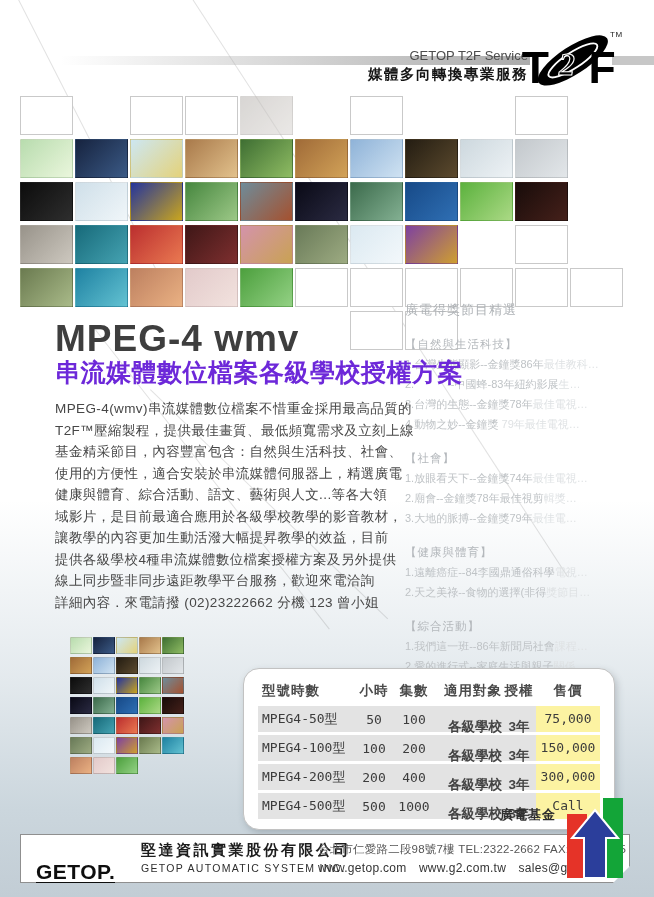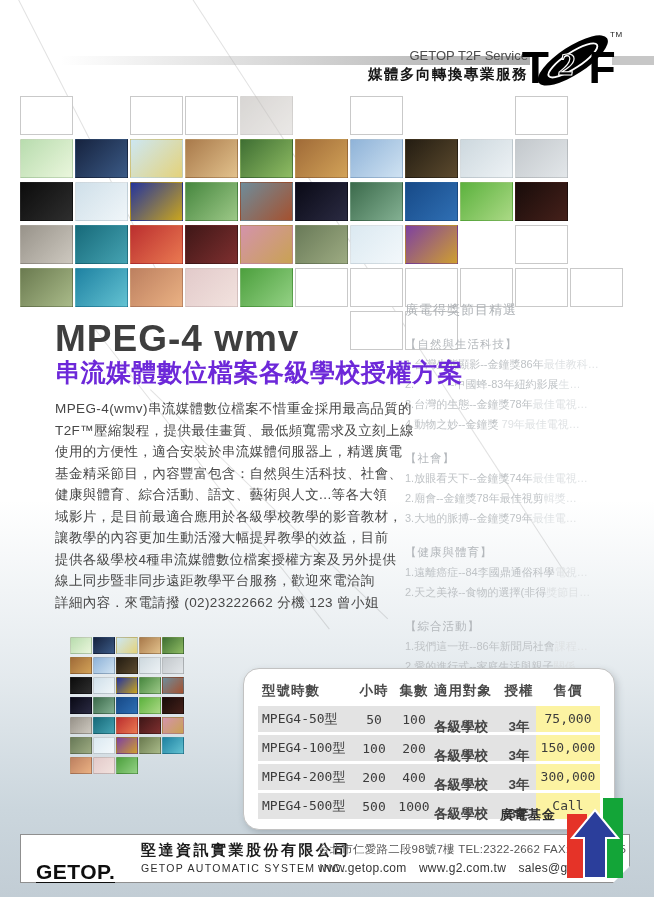--- a/index.html
+++ b/index.html
@@ -49,21 +49,21 @@
   
   .panel{position:absolute;left:243px;top:668px;width:370px;height:160px;background:#fff;
     border:1px solid #c2c2c2;border-radius:16px;box-shadow:2px 3px 7px rgba(60,70,80,.25), inset 0 0 0 2px #fff;z-index:4;}
   .ptable{position:absolute;left:14px;top:10px;width:342px;}
   .trow{display:flex;height:26px;margin-bottom:3px;background:#e3e3e3;align-items:center;}
   .trow.thead{background:transparent;height:24px;}
   .tc{overflow:hidden;white-space:nowrap;}
   .tc.c0{width:92px;padding-left:4px;}
   .tc.c1{width:40px;text-align:center;}
   .tc.c2{width:40px;text-align:center;}
-  .tc.c3{width:68px;text-align:left;}
+  .tc.c3{width:68px;text-align:right;}
   .tc.c4{width:34px;text-align:center;}
   .tc.c5{width:64px;text-align:center;}
   .thead .tc{font-size:13.5px;font-weight:bold;color:#4a4a4a;letter-spacing:1px;}
   .trow:not(.thead) .tc{font-size:13.5px;color:#3c3c3c;}
   .trow:not(.thead) .tc.c0,.trow:not(.thead) .tc.c1,.trow:not(.thead) .tc.c2,.trow:not(.thead) .tc.c5{font-family:"DejaVu Sans Mono","Liberation Mono",monospace;font-size:13px;}
   .trow:not(.thead) .tc.c3,.trow:not(.thead) .tc.c4{font-weight:bold;color:#444;margin-top:16px;}
   .trow:not(.thead) .tc.c5{background:#fcf3a2;height:26px;line-height:26px;}
 
   
   .fund-label{position:absolute;left:500px;top:806px;font-size:13px;font-weight:bold;color:#2e2e2e;letter-spacing:1px;z-index:5;}
@@ -157,22 +157,22 @@
       <div class="cell box" style="left: 350px; top: 311px;"></div>
       <div class="cell box" style="left: 405px; top: 311px;"></div>
     </div>
 
   <div class="title1">MPEG-4 wmv</div>
   <div class="title2">串流媒體數位檔案各級學校授權方案</div>
 
   <div class="body-text" id="bodytext">
       <div class="bline">MPEG-4(wmv)串流媒體數位檔案不惜重金採用最高品質的</div>
       <div class="bline">T2F™壓縮製程，提供最佳畫質、最低頻寬需求及立刻上線</div>
+      <div class="bline">基金精采節目，內容豐富包含：自然與生活科技、社會、</div>
       <div class="bline">使用的方便性，適合安裝於串流媒體伺服器上，精選廣電</div>
-      <div class="bline">基金精采節目，內容豐富包含：自然與生活科技、社會、</div>
       <div class="bline">健康與體育、綜合活動、語文、藝術與人文...等各大領</div>
       <div class="bline">域影片，是目前最適合應用於各級學校教學的影音教材，</div>
       <div class="bline">讓教學的內容更加生動活潑大幅提昇教學的效益，目前</div>
       <div class="bline">提供各級學校4種串流媒體數位檔案授權方案及另外提供</div>
       <div class="bline">線上同步暨非同步遠距教學平台服務，歡迎來電洽詢</div>
       <div class="bline">詳細內容．來電請撥 (02)23222662 分機 123 曾小姐</div>
     </div>
 
   <div class="plist" id="plist">
     <div class="ptitle">廣電得獎節目精選</div>

